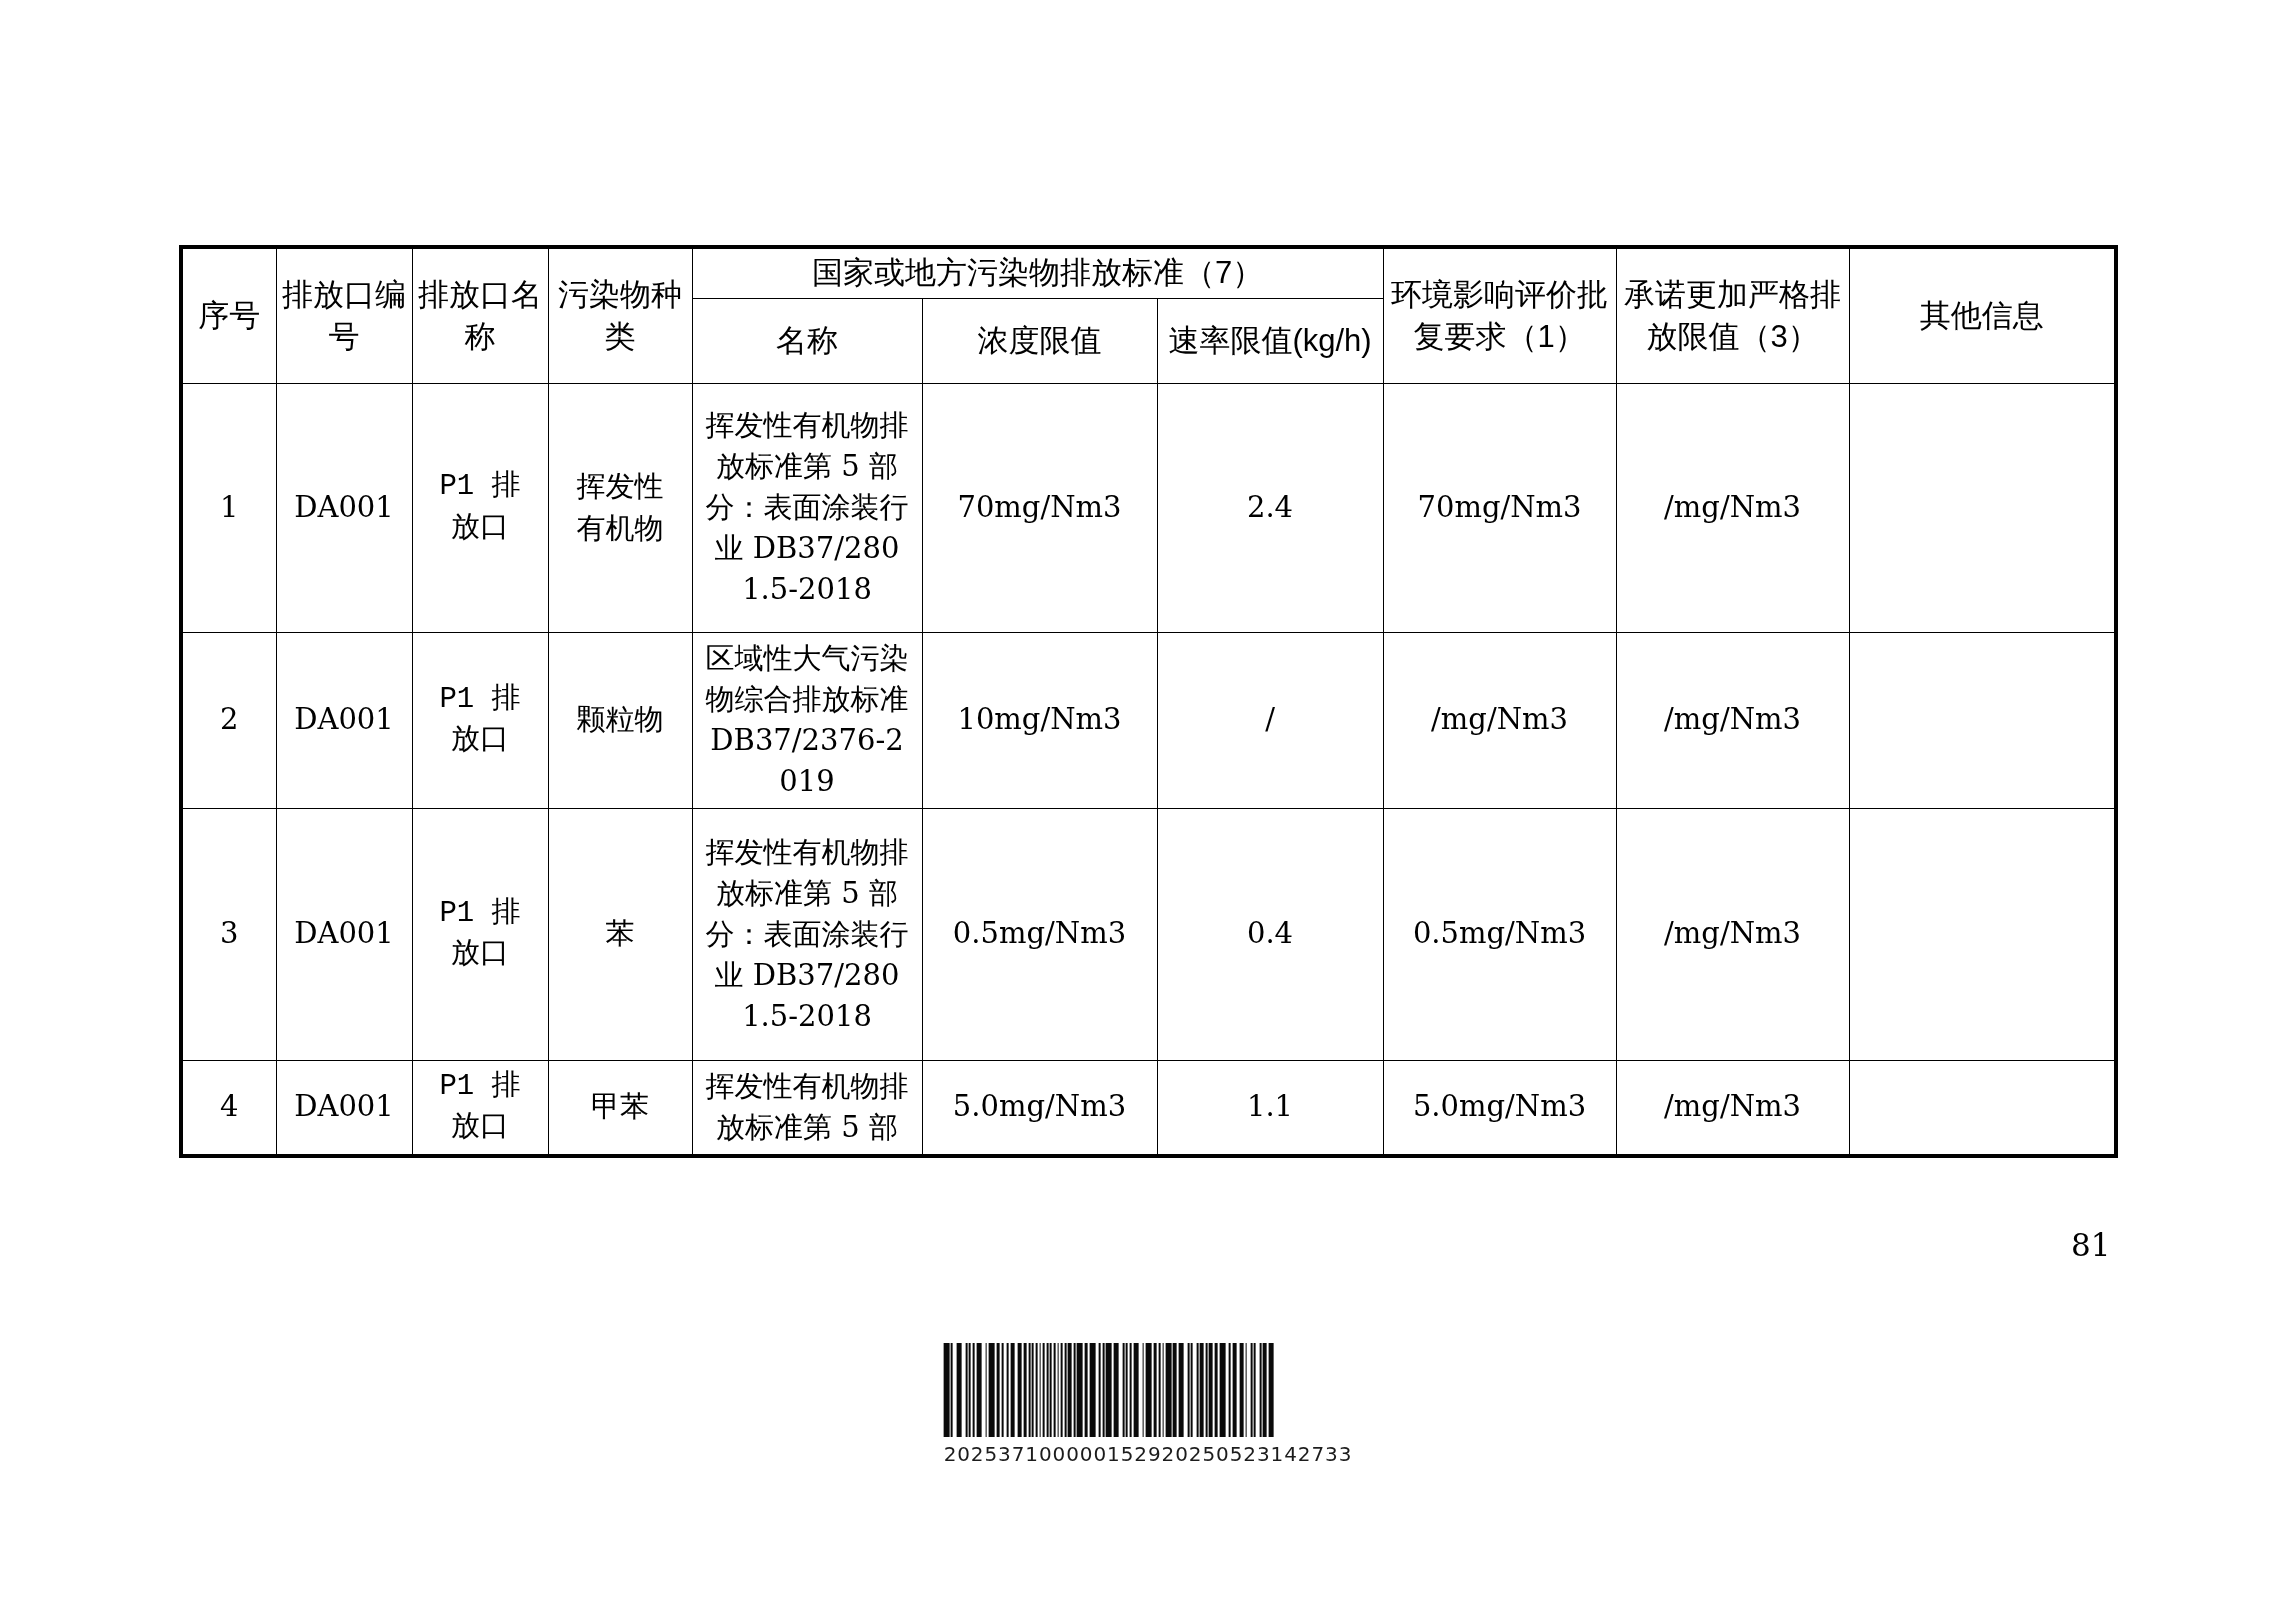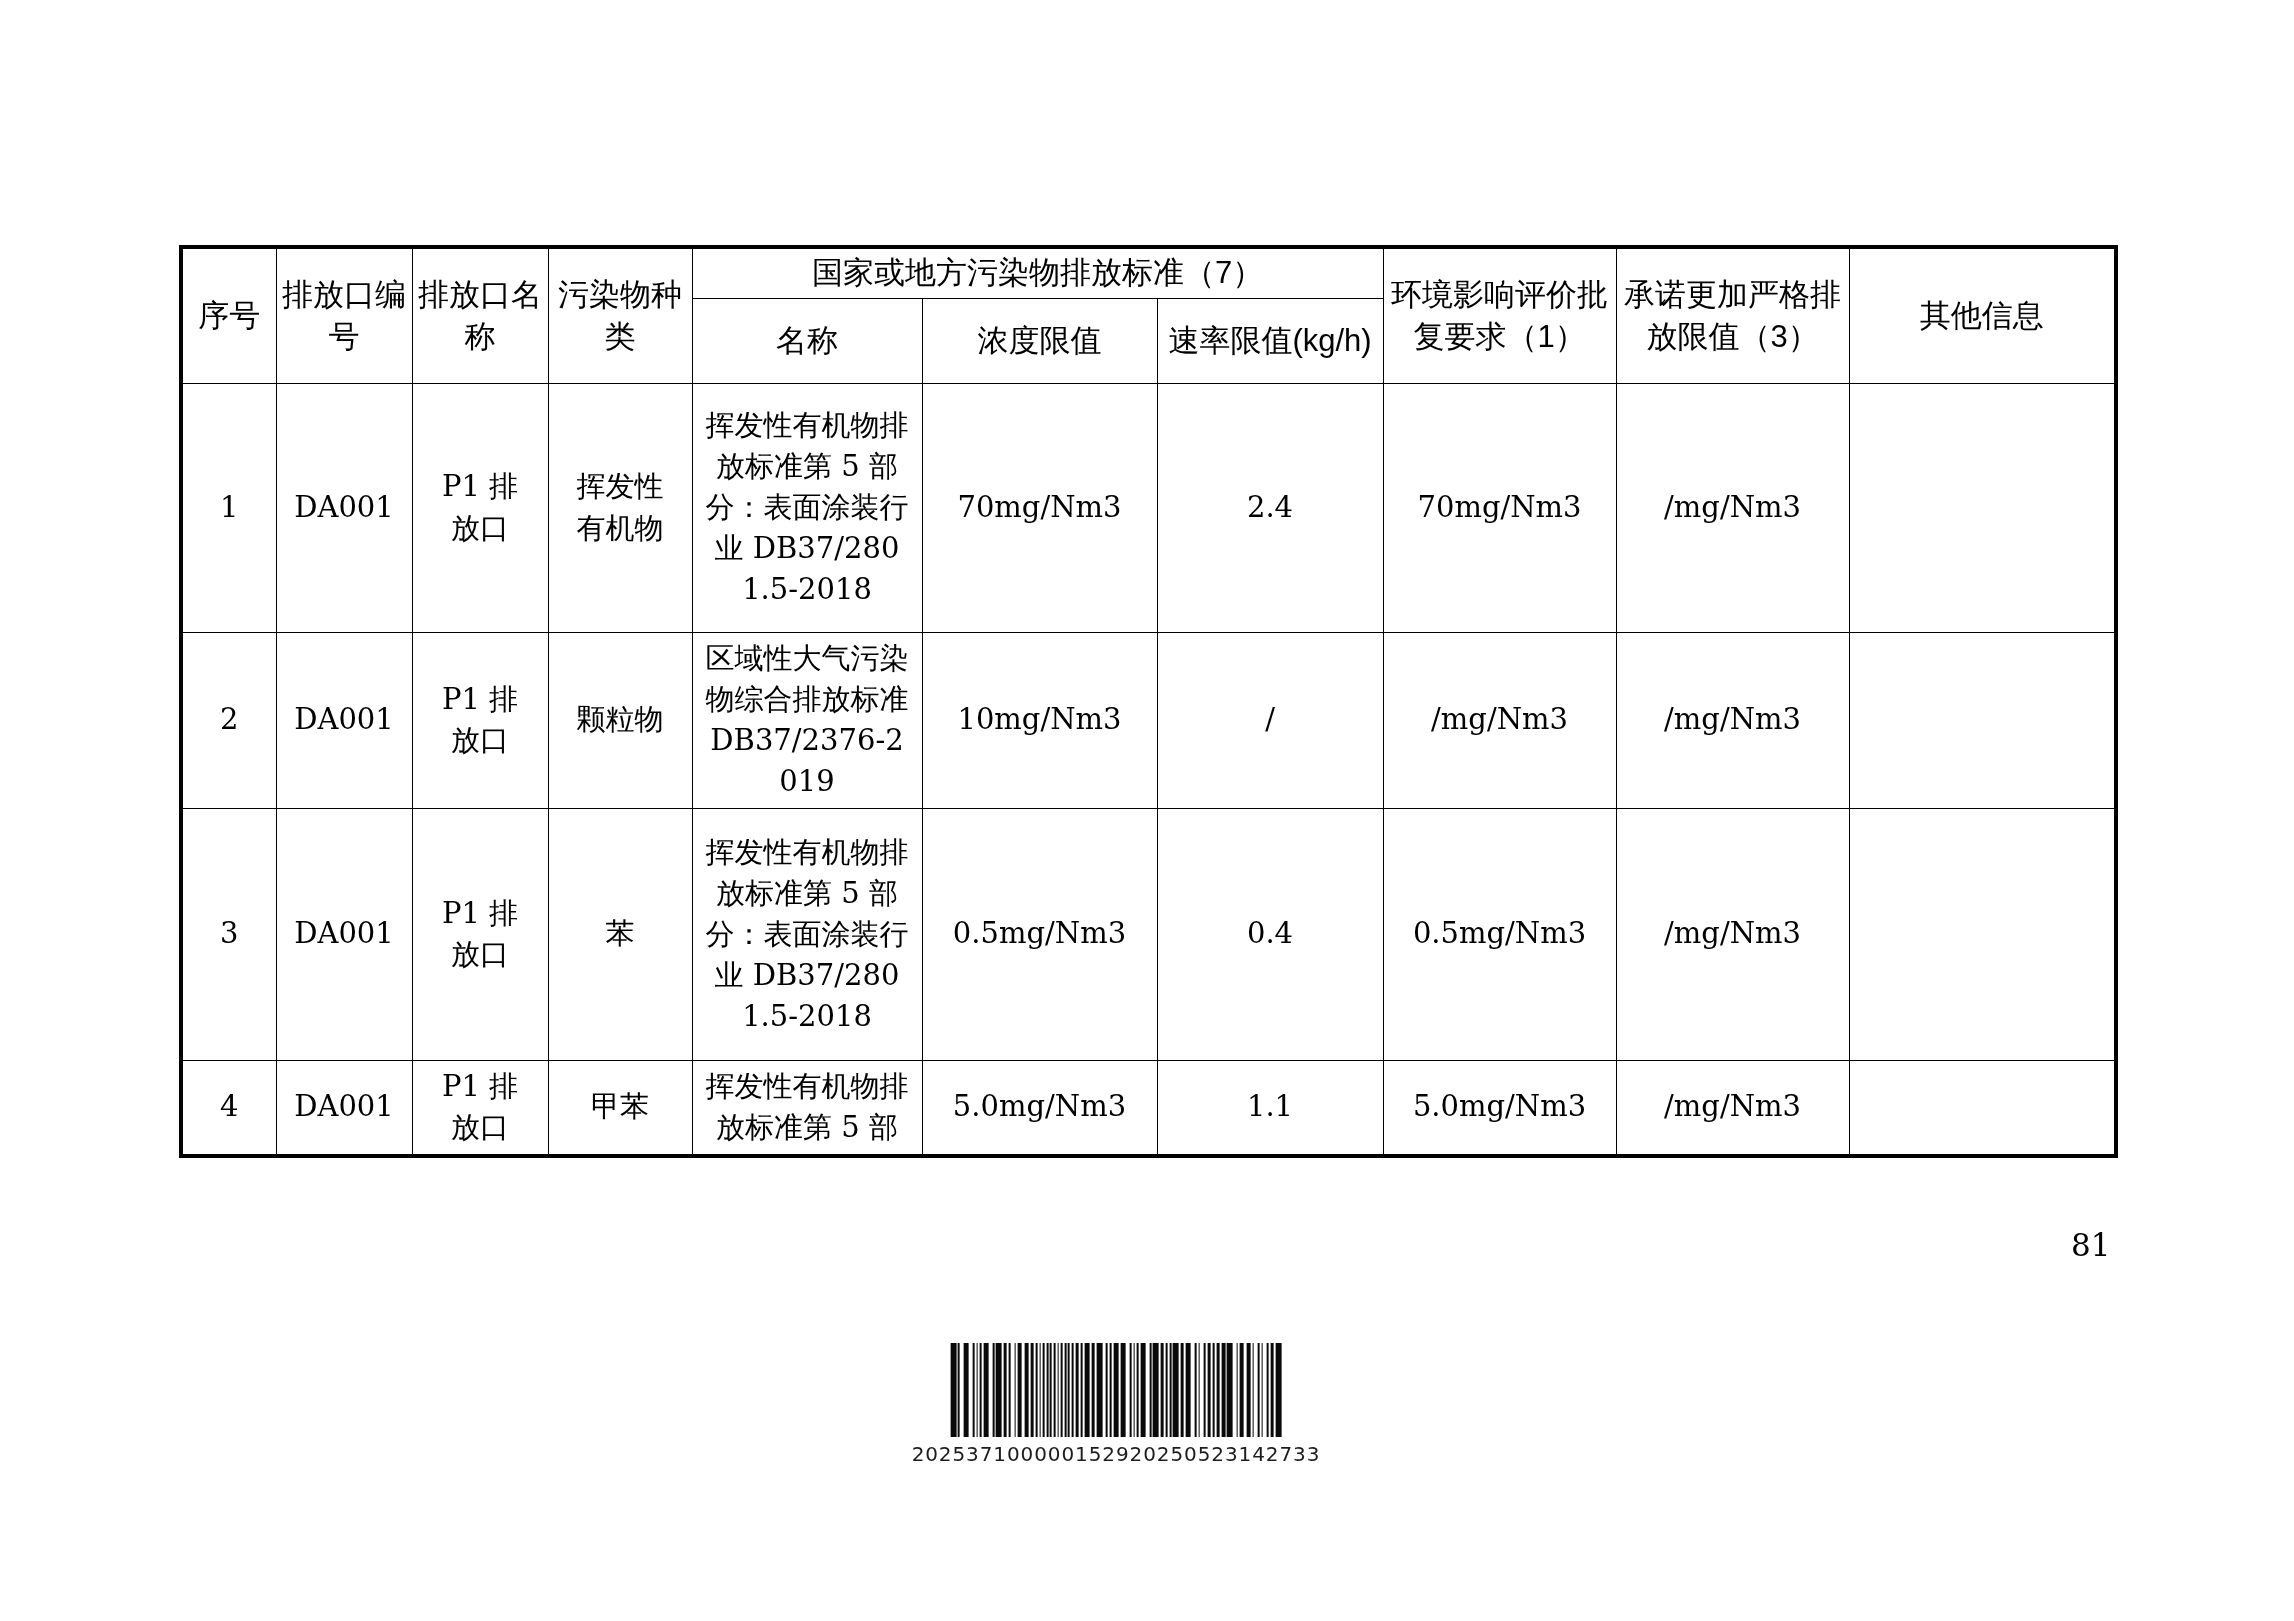--- a/index.html
+++ b/index.html
@@ -36,40 +36,39 @@
     font-family:"DejaVu Serif","Liberation Serif",serif;
     font-size:29px;
     line-height:1.42;
     padding:0 9px;
   }
   .emission-table td.name-cell{
     line-height:41px;
     padding:5.5px 11.8px;
     word-break:break-all;
   }
-  .emission-table td.outlet-name-cell{padding:0 16.4px;}
+  .emission-table td.outlet-name-cell{padding:0 16.4px;font-family:Liberation Mono, monospace;}
   .emission-table td.pollutant-cell{padding:0 18px;}
   thead tr.hrow-group{height:51px;}
   thead tr.hrow-sub{height:85px;}
   tbody tr.row-0{height:249px;}
   tbody tr.row-1{height:128px;}
   tbody tr.row-2{height:252px;}
   tbody tr.row-3{height:93px;}
   .pagenum{
     position:absolute;
     left:2071px;top:1227px;
     font-family:"DejaVu Serif","Liberation Serif",serif;
     font-size:31px;
     color:#000;
   }
   .barcode{
     position:absolute;
-    left:1116px;top:1343px;
+    left:1148px;top:1343px;
     transform:translateX(-50%);
-    text-align:center;
     white-space:nowrap;
   }
   .barcode .bars{font-size:0;line-height:0;}
   .barcode .bars i{display:inline-block;height:94px;}
   .barcode .bars i.b{background:#0a0a0a;}
   .barcode .bars i.g{background:transparent;}
   .barcode .digits{
     margin-top:4.5px;
     font-family:"DejaVu Sans","Liberation Sans",sans-serif;
     font-size:20px;

